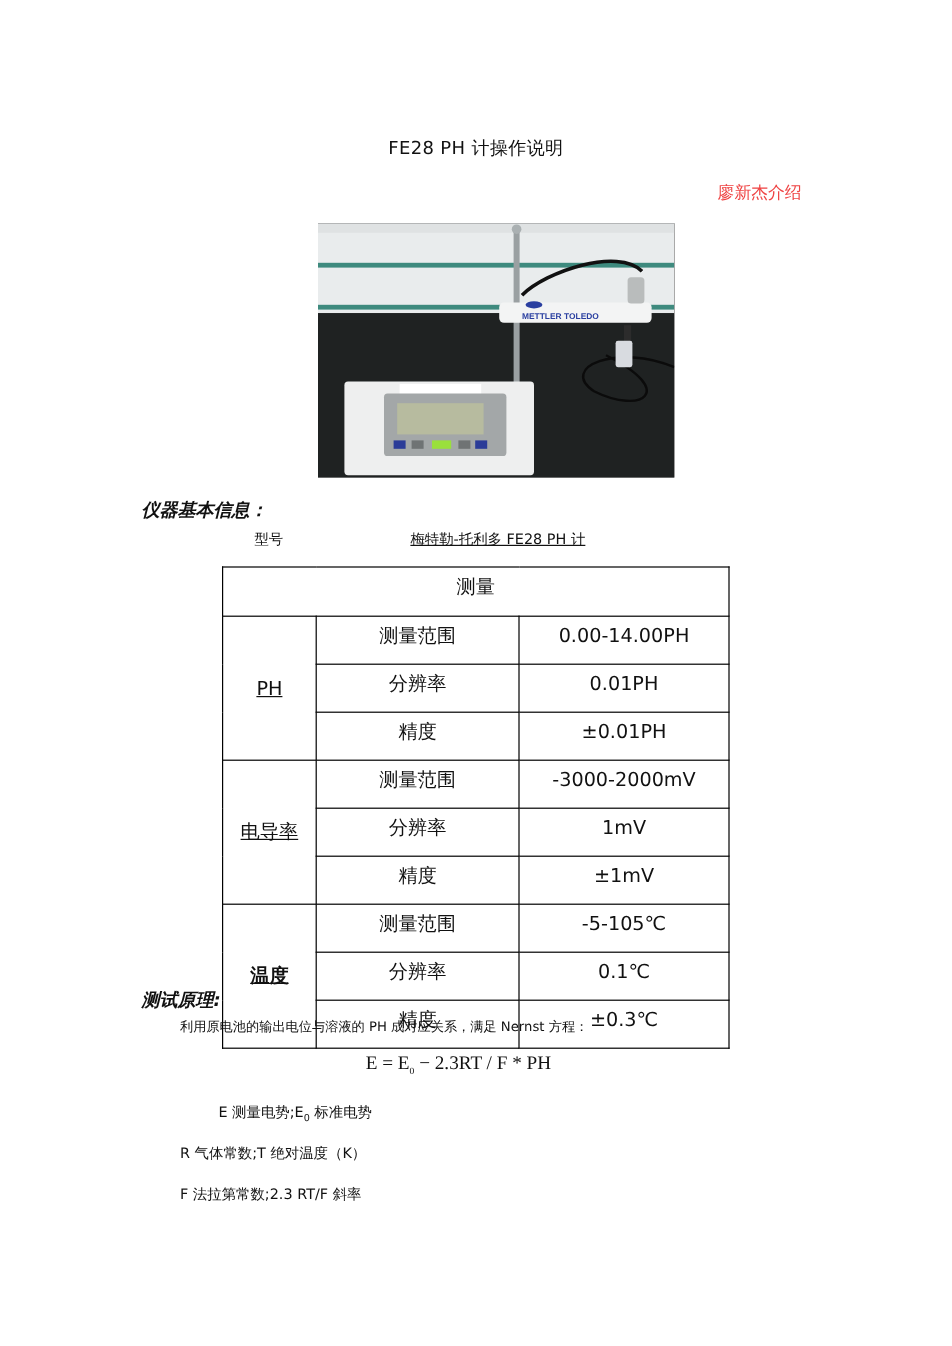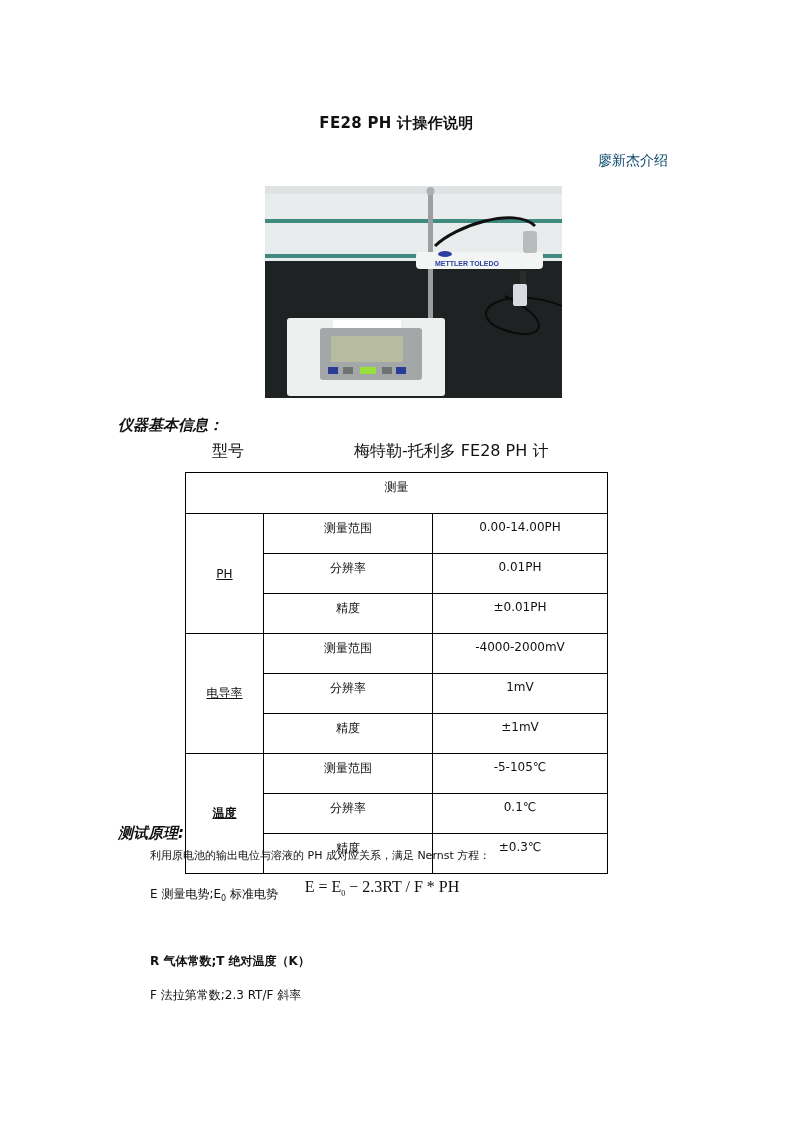--- a/index.html
+++ b/index.html
@@ -1,26 +1,26 @@
 <!DOCTYPE html>
 <html><head>
 <meta charset="utf-8">
 <style>
   html, body { margin:0; padding:0; background:#ffffff; }
   body { width:793px; height:1122px; position:relative; overflow:hidden;
          font-family:"DejaVu Sans", "Liberation Sans", sans-serif; color:#111; }
   .abs { position:absolute; }
-  .title { left:0; width:793px; top:114px; text-align:center; font-weight:bold; font-size:15px; letter-spacing:0.3px; }
-  .author { left:598px; top:152px; font-size:14px; color:#0c4a6e; }
+  .title { left:0; width:793px; top:114px; text-align:center; font-weight:normal; font-size:15px; letter-spacing:0.3px; }
+  .author { left:598px; top:152px; font-size:14px; color:#ef4444; }
   .photo { left:265px; top:186px; width:297px; height:212px; overflow:hidden; background:#1e2020; }
   .h2 { font-weight:bold; font-size:15px;font-style:italic; }
   .sec1 { left:118px; top:416px; }
-  .model-label { left:212px; top:441px; font-size:16px;font-family:Liberation Serif, serif; }
-  .model-value { left:354px; top:441px; font-size:16px; }
-  table.spec { position:absolute; left:185px; top:472px; width:423px; border-collapse:collapse; font-size:12px; }
+  .model-label { left:212px; top:441px; font-size:12px;font-family:Liberation Serif, serif; }
+  .model-value { left:342px; top:441px; font-size:12px;text-decoration:underline; }
+  table.spec { position:absolute; left:185px; top:472px; width:423px; border-collapse:collapse; font-size:16px; }
   table.spec td { border:1.2px solid #000; text-align:center; vertical-align:top; padding:0; height:33px; }
   table.spec td.hdr { height:34px; padding-top:6px; }
   table.spec td.cat { vertical-align:middle; width:77px;text-decoration:underline; }
   table.spec td.param { width:168px; padding-top:6px; }
   table.spec td.val { padding-top:6px; }
   .bold { font-weight:bold; }
   .sec2 { left:118px; top:824px; }
   .para { left:150px; top:848px; font-size:11px; }
   .formula { left:0; width:734px; top:878px; text-align:center; font-family:"Liberation Serif", "DejaVu Serif", serif; font-size:16px; padding-left:30px; box-sizing:border-box; }
   .def { left:150px; font-size:12px; }
@@ -79,21 +79,21 @@
     <td class="param">分辨率</td>
     <td class="val">0.01PH</td>
   </tr>
   <tr>
     <td class="param">精度</td>
     <td class="val">±0.01PH</td>
   </tr>
   <tr>
     <td class="cat" rowspan="3">电导率</td>
     <td class="param">测量范围</td>
-    <td class="val">-4000-2000mV</td>
+    <td class="val">-3000-2000mV</td>
   </tr>
   <tr>
     <td class="param">分辨率</td>
     <td class="val">1mV</td>
   </tr>
   <tr>
     <td class="param">精度</td>
     <td class="val">±1mV</td>
   </tr>
   <tr>
@@ -112,21 +112,21 @@
 </tbody>
   </table>
 
 <div class="abs h2 sec2">测试原理:</div>
 <div class="abs para">利用原电池的输出电位与溶液的 PH 成对应关系，满足 Nernst 方程：</div>
 
 <div class="abs formula">
   <span>E = E</span><sub>0</sub><span> − 2.3RT / F * PH</span>
 </div>
 
-<div class="abs def" style="top:886px;">
+<div class="abs def" style="top:919px;margin-left:32px;">
   <span>E 测量电势;E</span><sub>0</sub><span> 标准电势</span>
 </div>
-<div class="abs def" style="top:953px;font-weight:bold;">
+<div class="abs def" style="top:953px;">
   <span>R 气体常数;T 绝对温度（K）</span>
 </div>
 <div class="abs def" style="top:987px;text-align:center;">
   <span>F 法拉第常数;2.3 RT/F 斜率</span>
 </div>
 
 </body></html>

